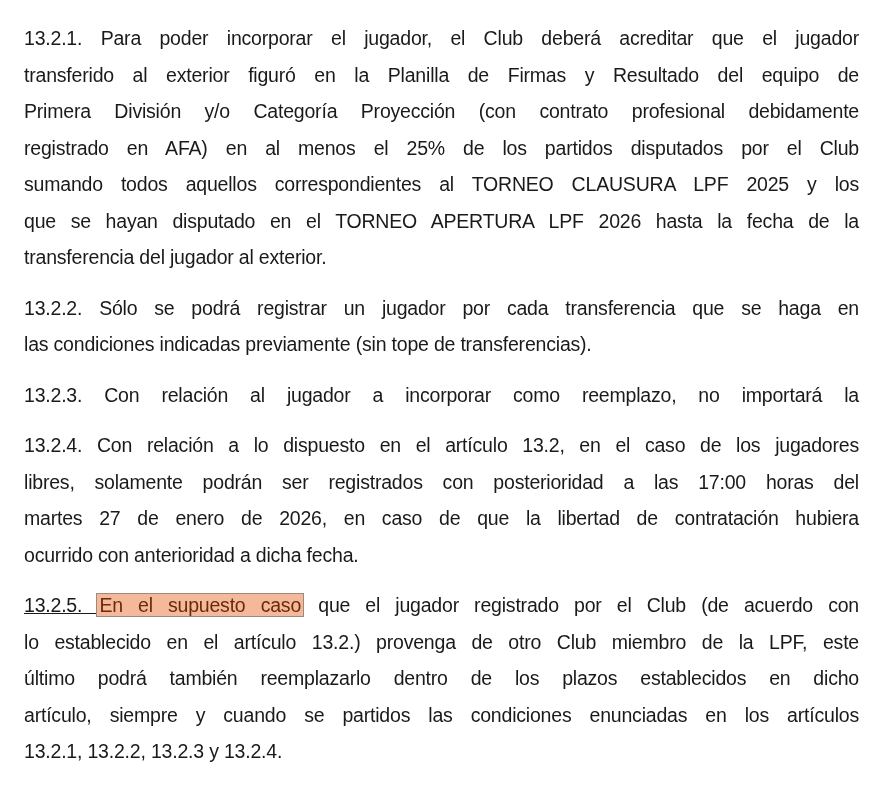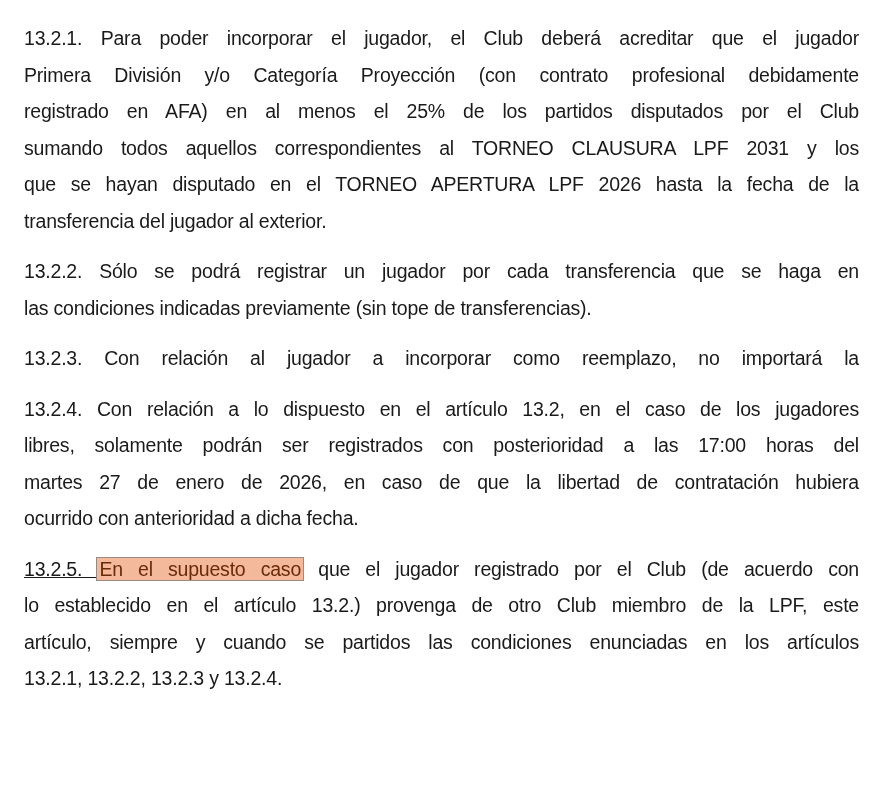--- a/index.html
+++ b/index.html
@@ -22,23 +22,24 @@
     outline: 1.5px solid #9a8a80; padding: 0 2px;
   }
 </style>
 </head>
 <body>
 
 <div class="doc">
 
   <div class="para">
     <span class="line">13.2.1. Para poder incorporar el jugador, el Club deberá acreditar que el jugador</span>
+    <span class="line">transferido al exterior figuró en la Planilla de Firmas y Resultado del equipo de</span>
     <span class="line">Primera División y/o Categoría Proyección (con contrato profesional debidamente</span>
     <span class="line">registrado en AFA) en al menos el 25% de los partidos disputados por el Club</span>
-    <span class="line">sumando todos aquellos correspondientes al TORNEO CLAUSURA LPF 2031 y los</span>
+    <span class="line">sumando todos aquellos correspondientes al TORNEO CLAUSURA LPF 2025 y los</span>
     <span class="line">que se hayan disputado en el TORNEO APERTURA LPF 2026 hasta la fecha de la</span>
     <span class="line last">transferencia del jugador al exterior.</span>
   </div>
 
   <div class="para p2">
     <span class="line">13.2.2. Sólo se podrá registrar un jugador por cada transferencia que se haga en</span>
     <span class="line last">las condiciones indicadas previamente (sin tope de transferencias).</span>
   </div>
 
   <div class="para p2">
@@ -48,17 +49,18 @@
   <div class="para p2">
     <span class="line">13.2.4. Con relación a lo dispuesto en el artículo 13.2, en el caso de los jugadores</span>
     <span class="line">libres, solamente podrán ser registrados con posterioridad a las 17:00 horas del</span>
     <span class="line">martes 27 de enero de 2026, en caso de que la libertad de contratación hubiera</span>
     <span class="line last">ocurrido con anterioridad a dicha fecha.</span>
   </div>
 
   <div class="para p2">
     <span class="line"><span style="white-space: pre; text-decoration: underline;">13.2.5. </span><span class="hl">En el supuesto caso</span><span style="white-space: pre;"> que el jugador registrado por el Club (de acuerdo con</span></span>
     <span class="line">lo establecido en el artículo 13.2.) provenga de otro Club miembro de la LPF, este</span>
+    <span class="line">último podrá también reemplazarlo dentro de los plazos establecidos en dicho</span>
     <span class="line">artículo, siempre y cuando se partidos las condiciones enunciadas en los artículos</span>
     <span class="line last">13.2.1, 13.2.2, 13.2.3 y 13.2.4.</span>
   </div>
 
 </div>
 
 </body></html>

